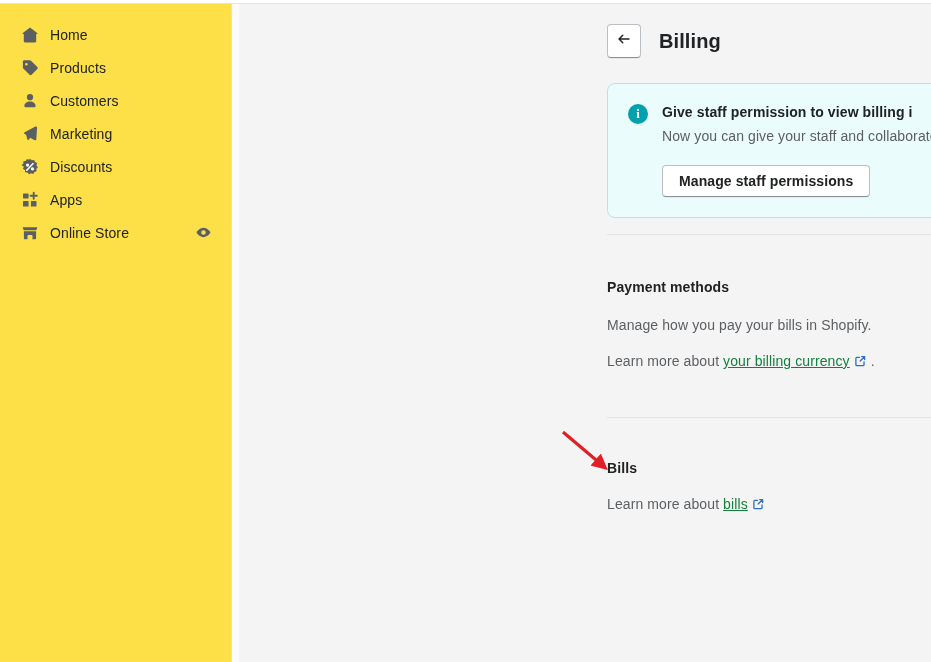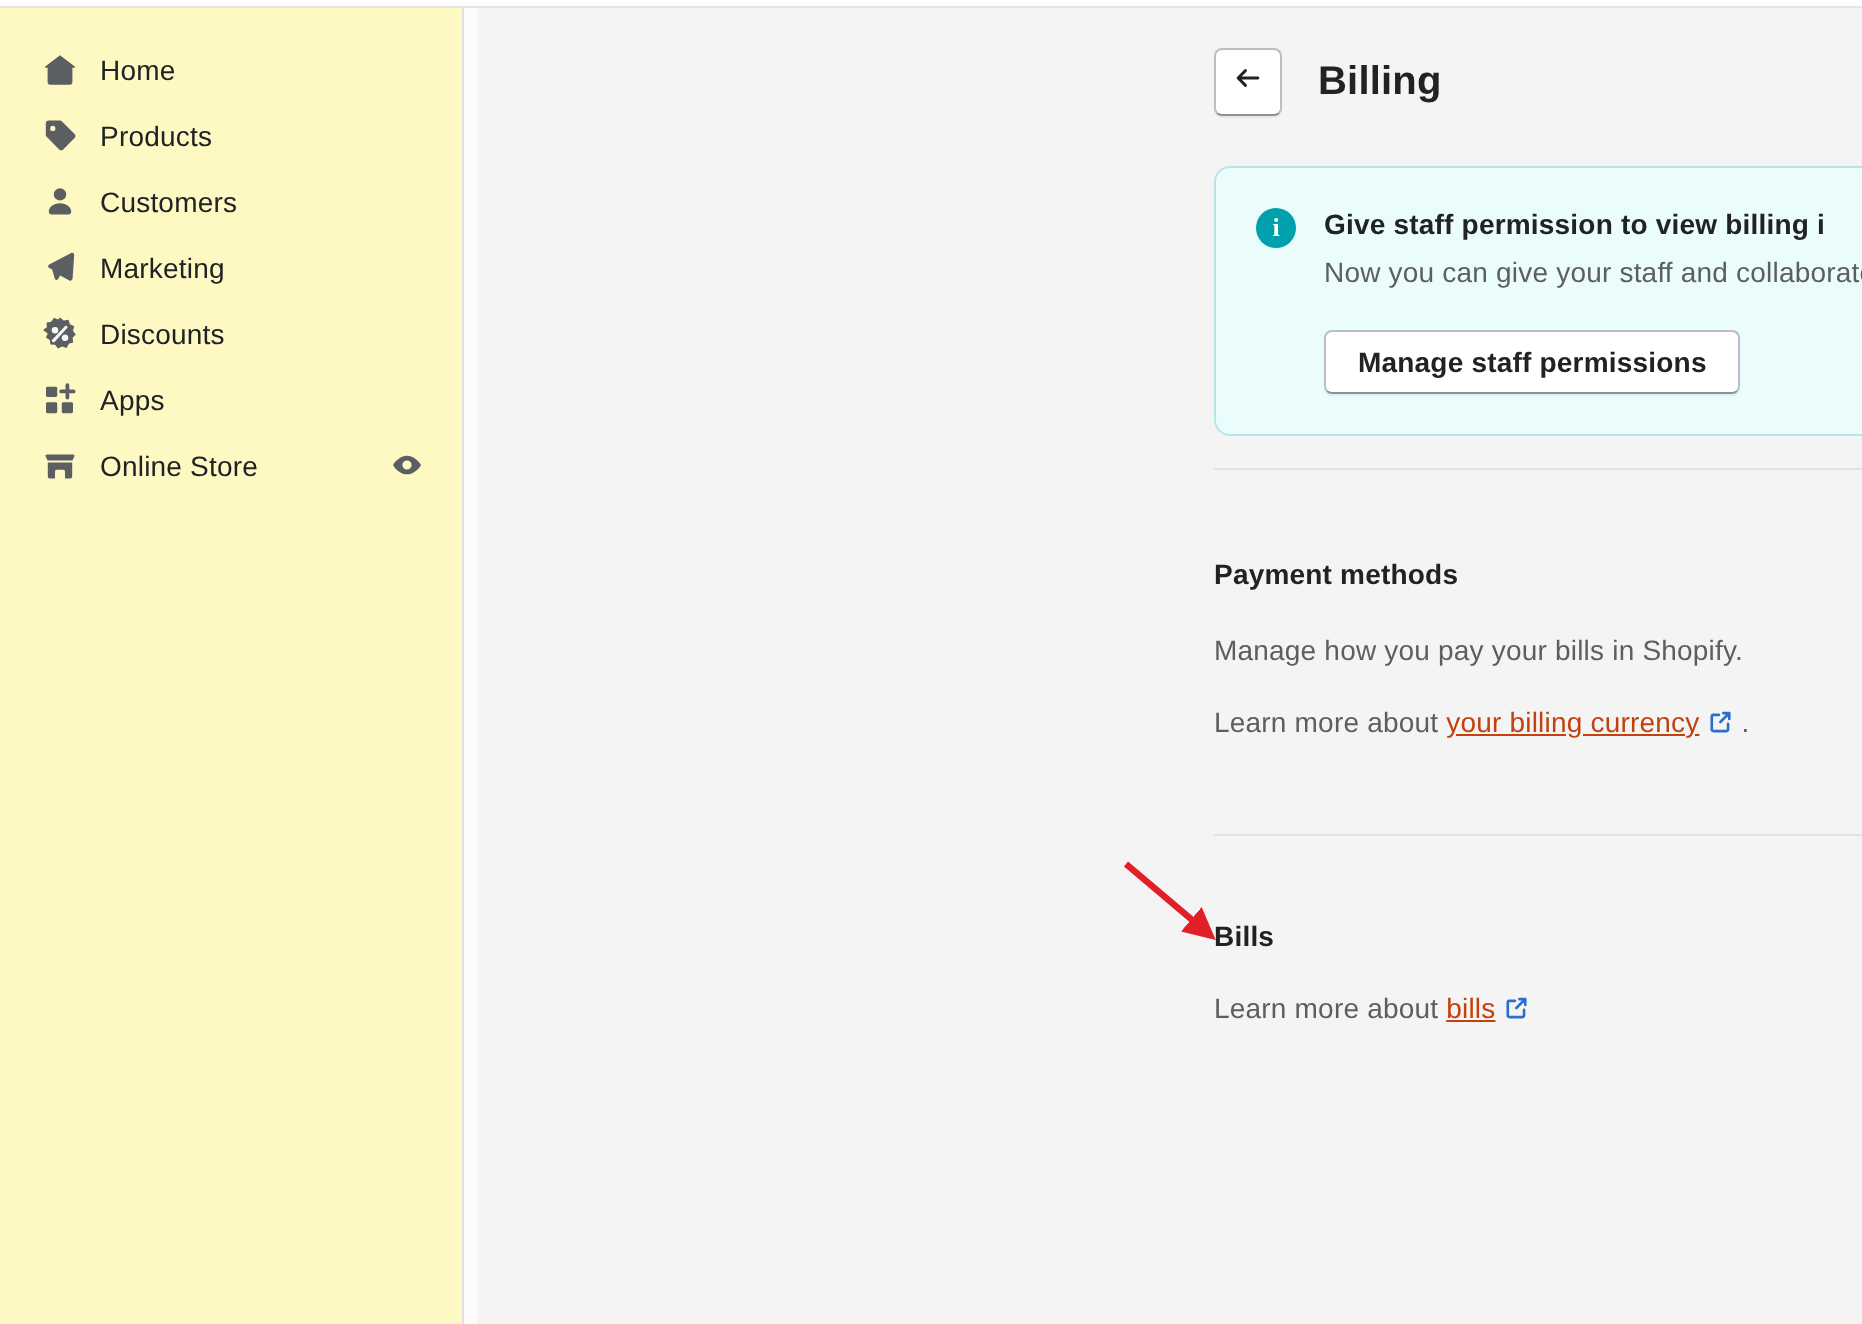--- a/index.html
+++ b/index.html
@@ -36,21 +36,21 @@
     border-bottom: 1px solid #e4e5e7;
     z-index: 6;
   }
 
   
   .sidebar {
     position: absolute;
     left: 0; top: 4px;
     width: 231px;
     height: 658px;
-    background: #fef9c3;
+    background: #fde047;
     padding-top: 14px;
     z-index: 4;
   }
   .sidebar-divider-line {
     position: absolute;
     left: 231px; top: 4px;
     width: 1px; height: 658px;
     background: #dfe0e2;
     z-index: 5;
   }
@@ -276,21 +276,21 @@
     color: #5c5f62;
     letter-spacing: 0.1px;
   }
   .learn-row {
     font-size: 14px;
     line-height: 20px;
     color: #5c5f62;
     letter-spacing: 0.1px;
   }
   .link {
-    color: #c2410c;
+    color: #15803d;
     text-decoration: underline;
     cursor: pointer;
   }
   .ext-icon {
     display: inline-block;
     vertical-align: -2px;
     margin-left: 3px;
     width: 14px; height: 14px;
     color: #2c6ecb;
   }

